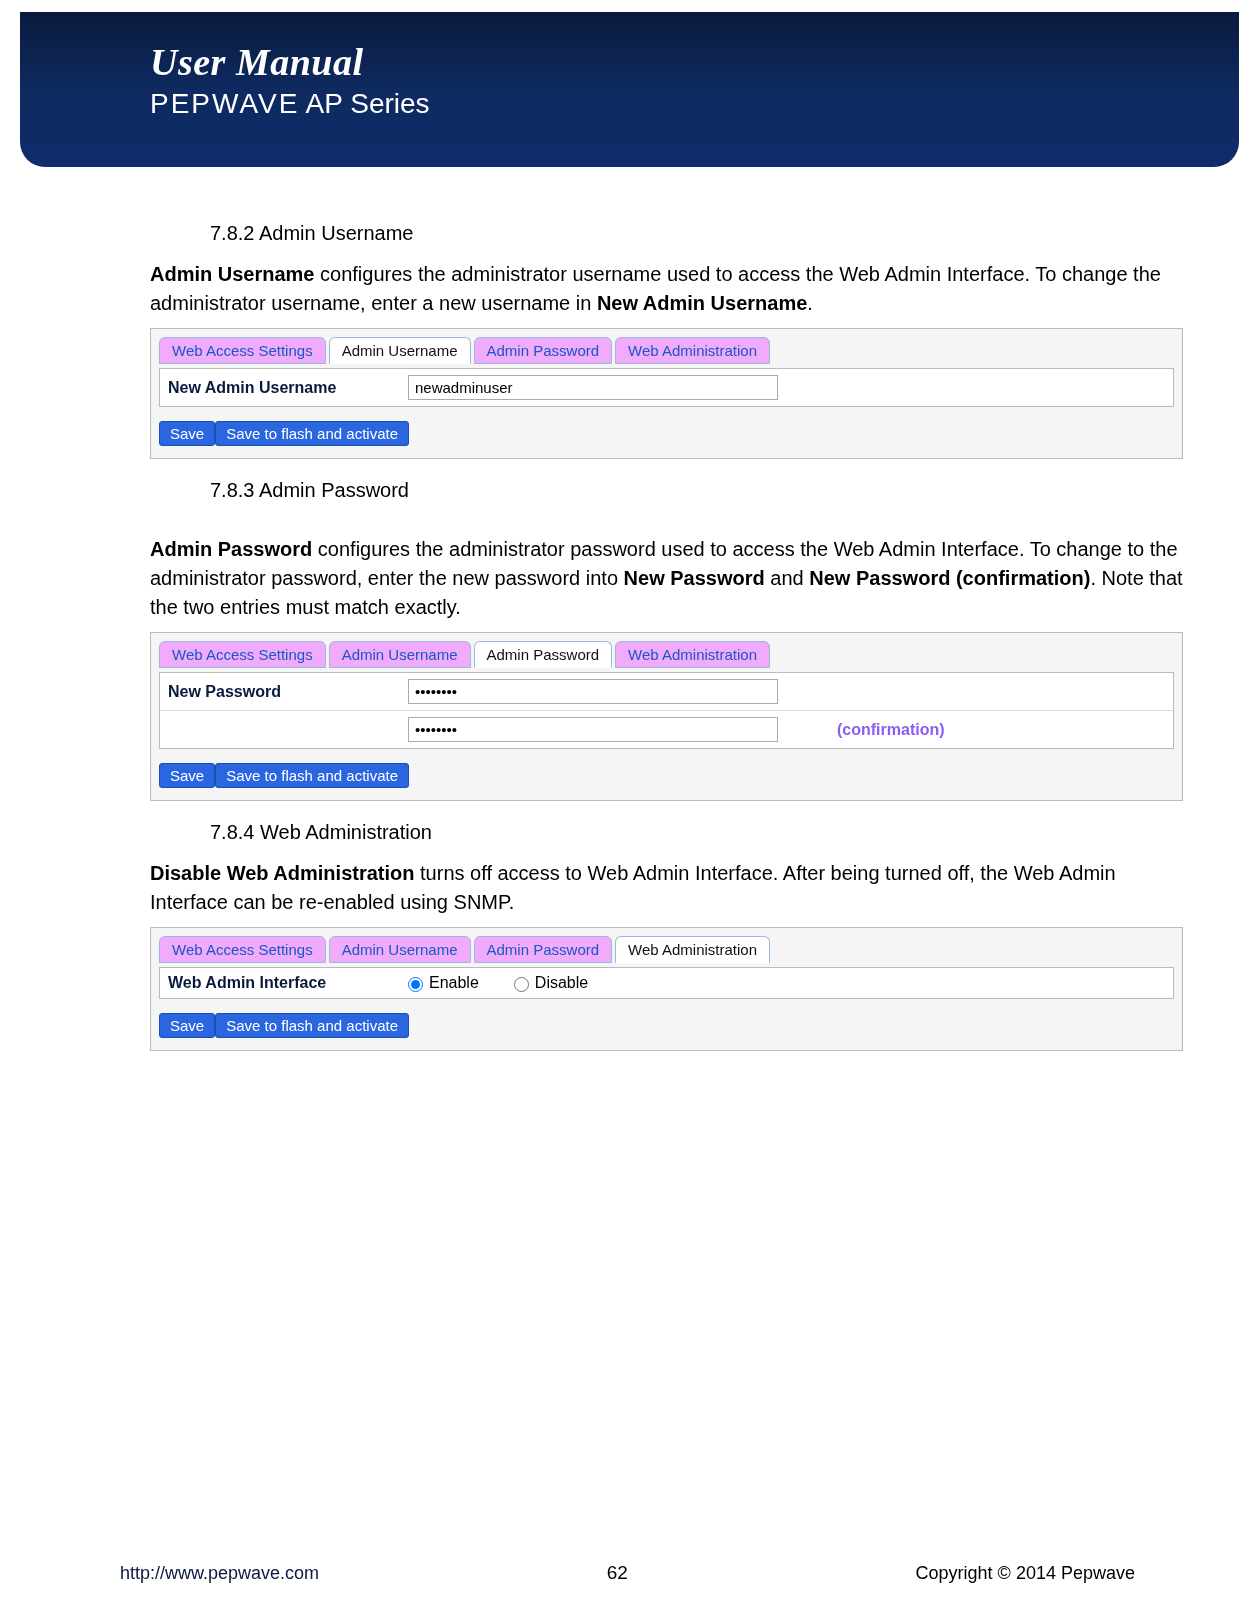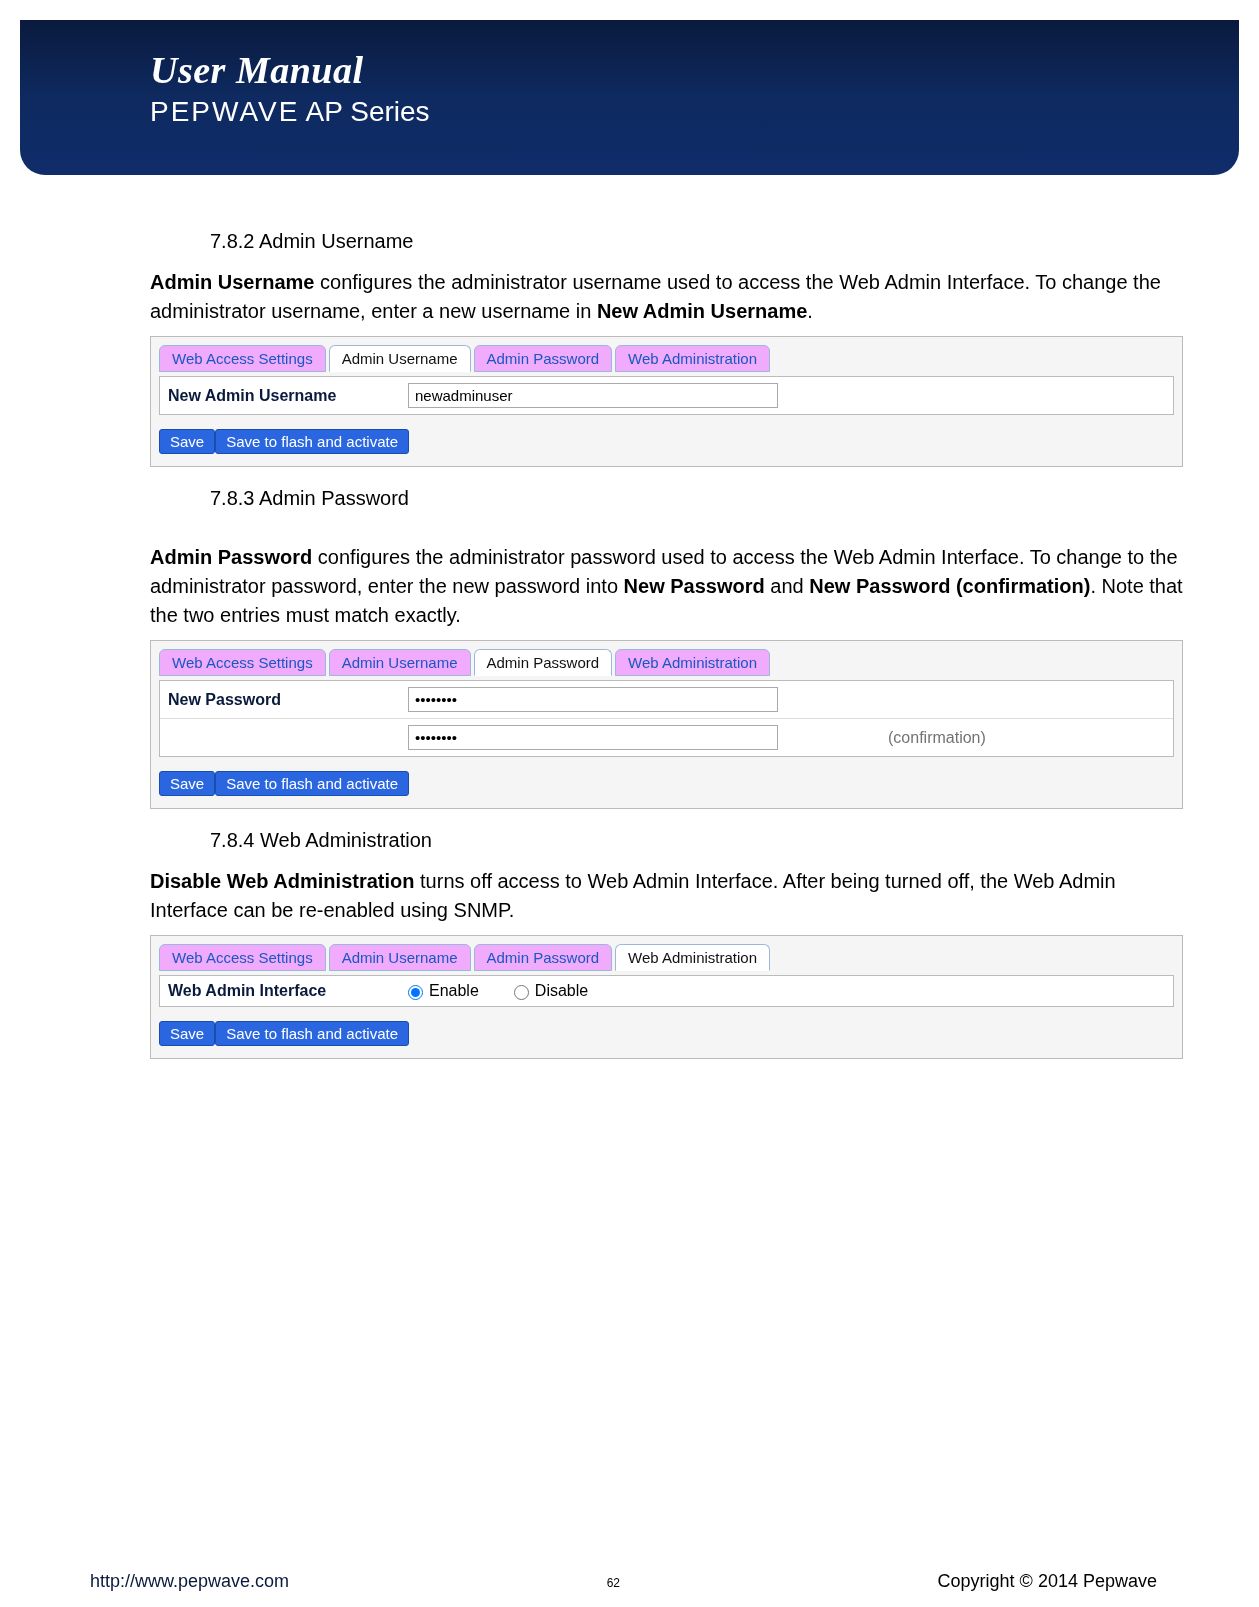--- a/index.html
+++ b/index.html
@@ -12,21 +12,21 @@
     }
     .page-container {
       padding: 0;
       min-height: 1607px;
       position: relative;
     }
     .header-band {
       background: linear-gradient(180deg, #0a1a3d 0%, #0e2a60 50%, #102c6a 100%);
       height: 155px;
       border-radius: 0 0 25px 25px;
-      margin: 20px 20px 0 20px;
+      margin: 12px 20px 0 20px;
       padding: 28px 0 0 130px;
       color: #fff;
       position: relative;
     }
     .header-title {
       font-family: Georgia, 'Times New Roman', serif;
       font-weight: bold;
       font-size: 38px;
       font-style: italic;
       letter-spacing: 0.5px;
@@ -107,23 +107,24 @@
     }
     .form-row input[type="text"],
     .form-row input[type="password"] {
       border: 1px solid #aaa;
       padding: 3px 6px;
       font-size: 15px;
       width: 370px;
       background: #fff;
     }
     .form-row .suffix {
-      color: #737373;
-      font-size: 16px;
-      margin-left: 100px;
+      color: #8b5cf6;
+      font-size: 16px;
+      margin-left: 49px;
+      font-weight: bold;
     }
     .radio-opt {
       display: inline-flex;
       align-items: flex-end;
       gap: 6px;
       margin-right: 25px;
       font-size: 16px;
     }
     .btn-bar {
       display: flex;
@@ -136,29 +137,29 @@
       border: 1px solid #1a4db0;
       border-radius: 3px;
       padding: 3px 10px;
       font-size: 15px;
       cursor: pointer;
     }
     .footer {
       position: absolute;
       bottom: 35px;
       left: 0;
-      right: 12px;
-      padding: 0 90px;
+      right: 4px;
+      padding: 0 120px;
       display: flex;
       justify-content: space-between;
       align-items: baseline;
       font-size: 18px;
     }
     .footer .url { color: #0a1a3d; }
-    .footer .page { font-size: 12px; }
+    .footer .page { font-size: 19px; }
     .footer .copy { font-size: 18px; }
     input[type="radio"]{ width:15px; height:15px; }
   </style>
 </head>
 <body>
 
 <div class="page-container">
 
   <div class="header-band">
     <div class="header-title">User Manual</div>

